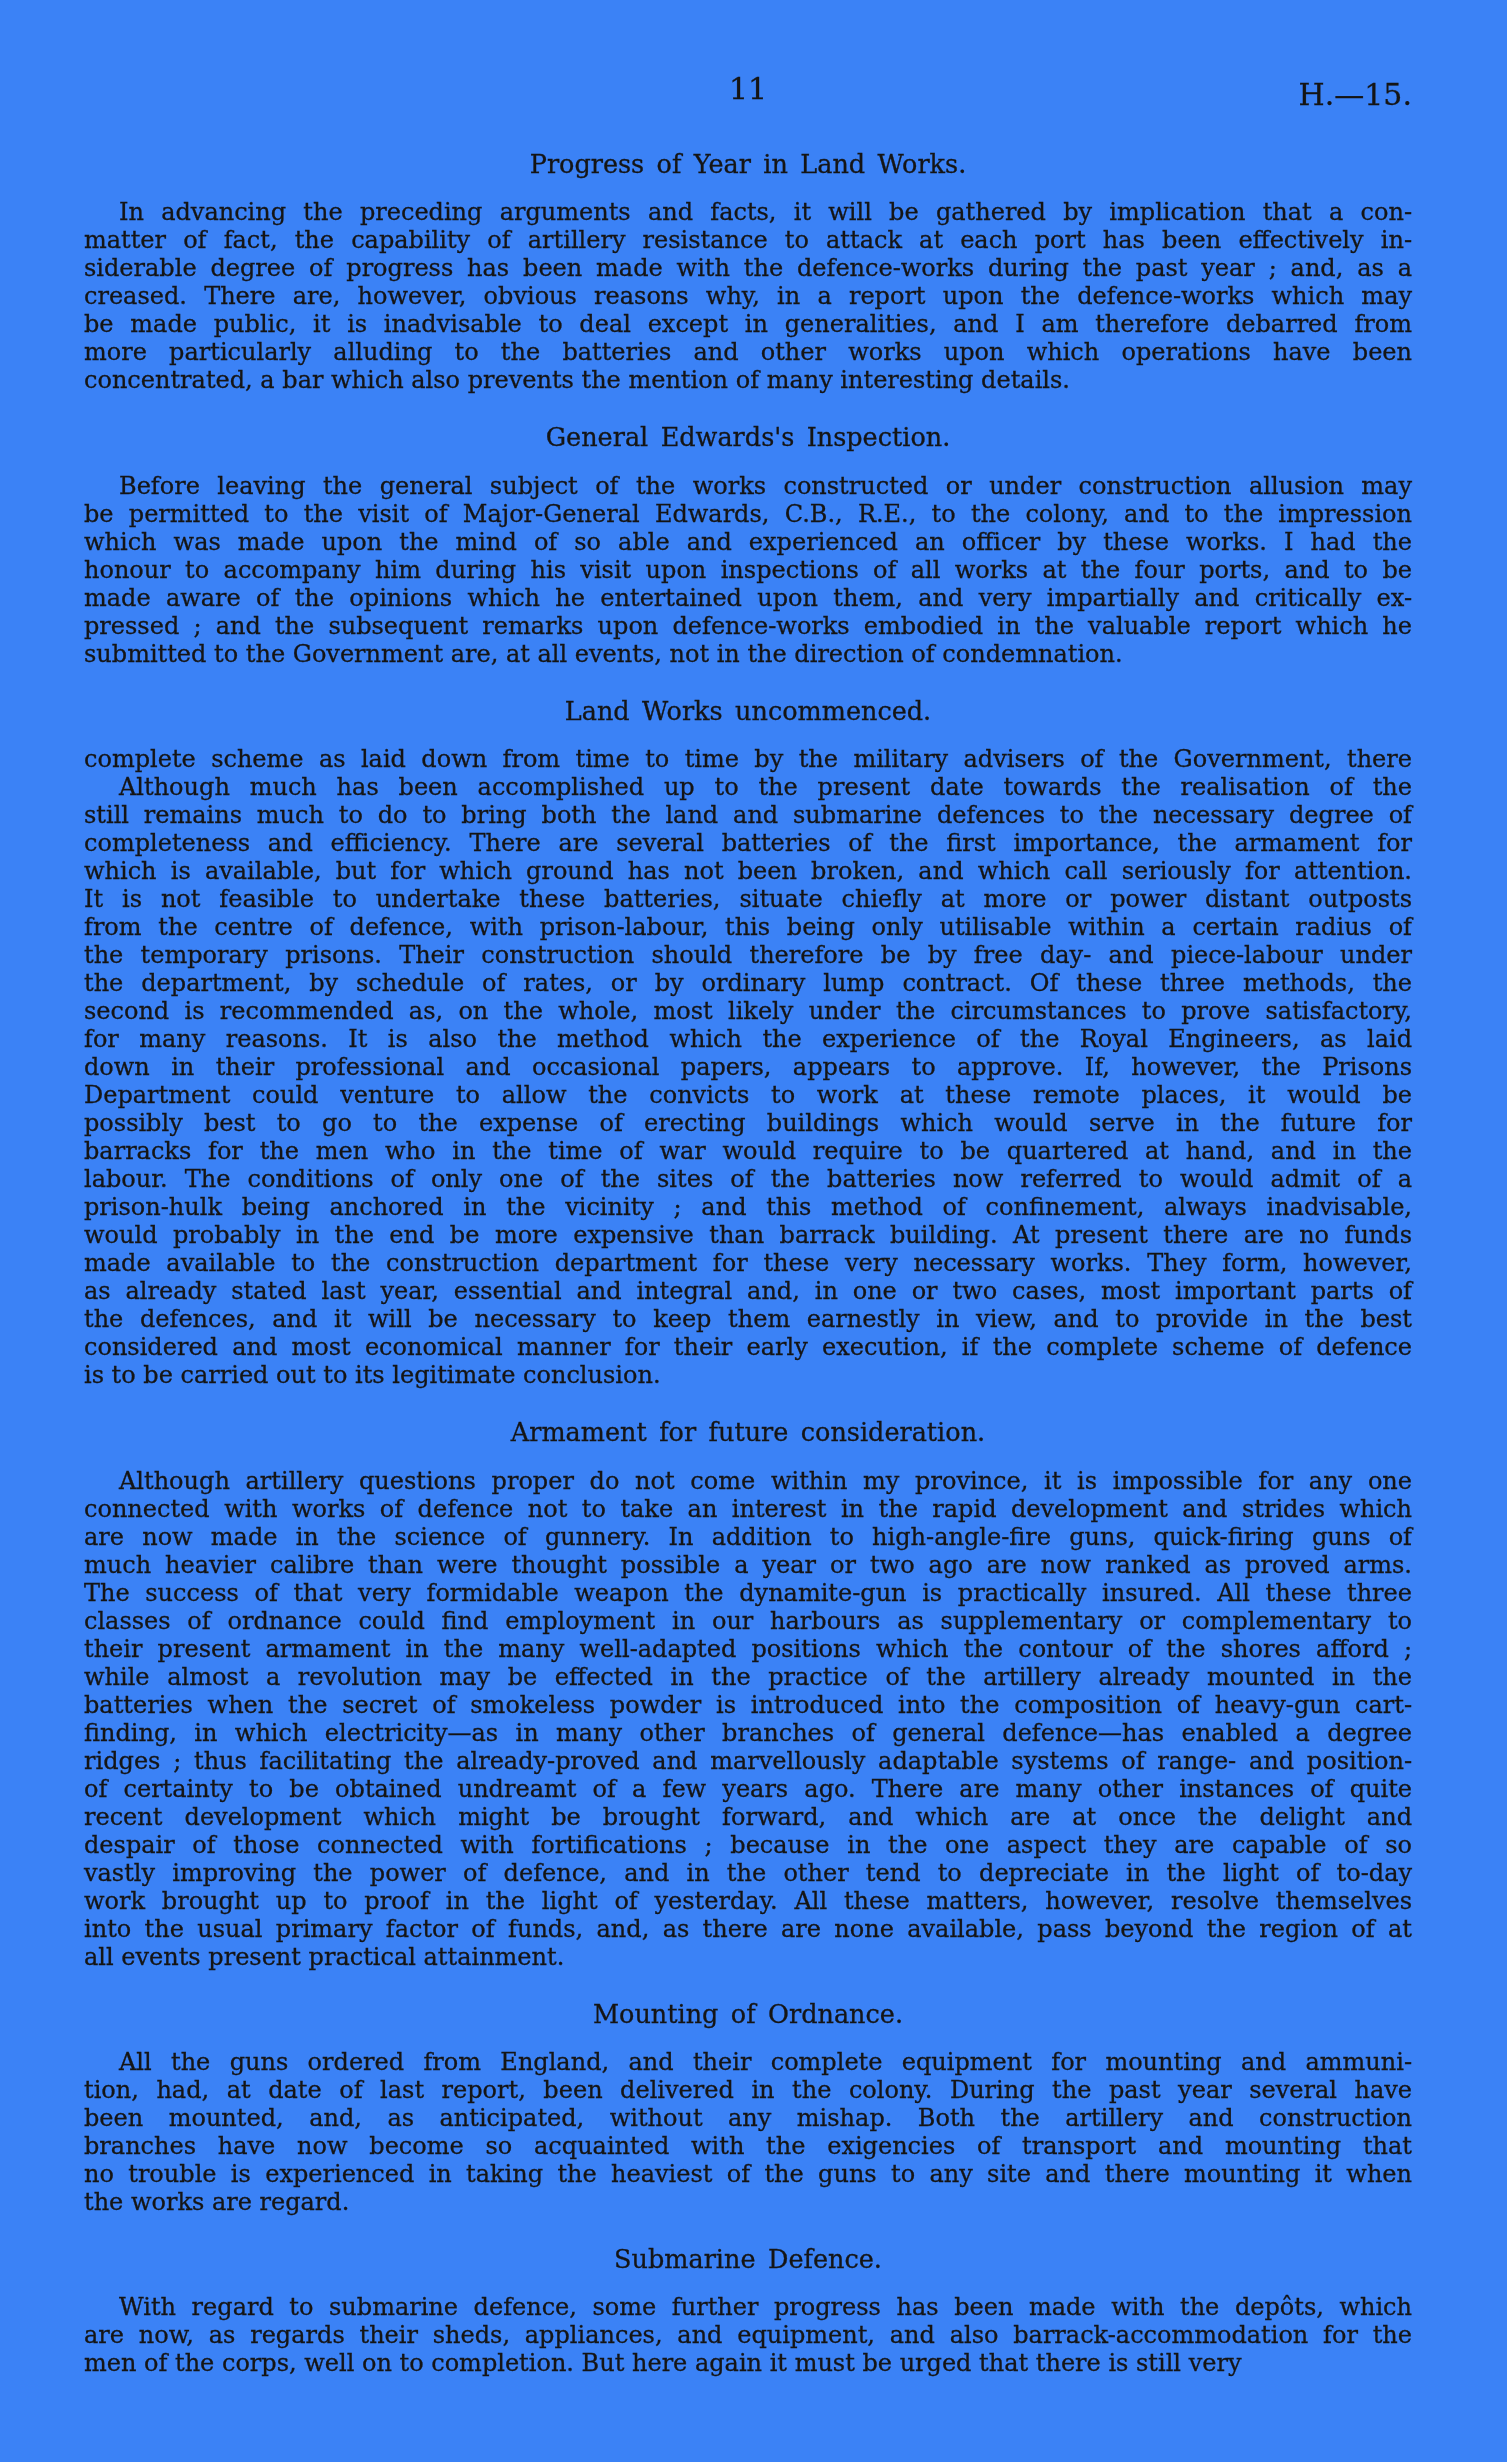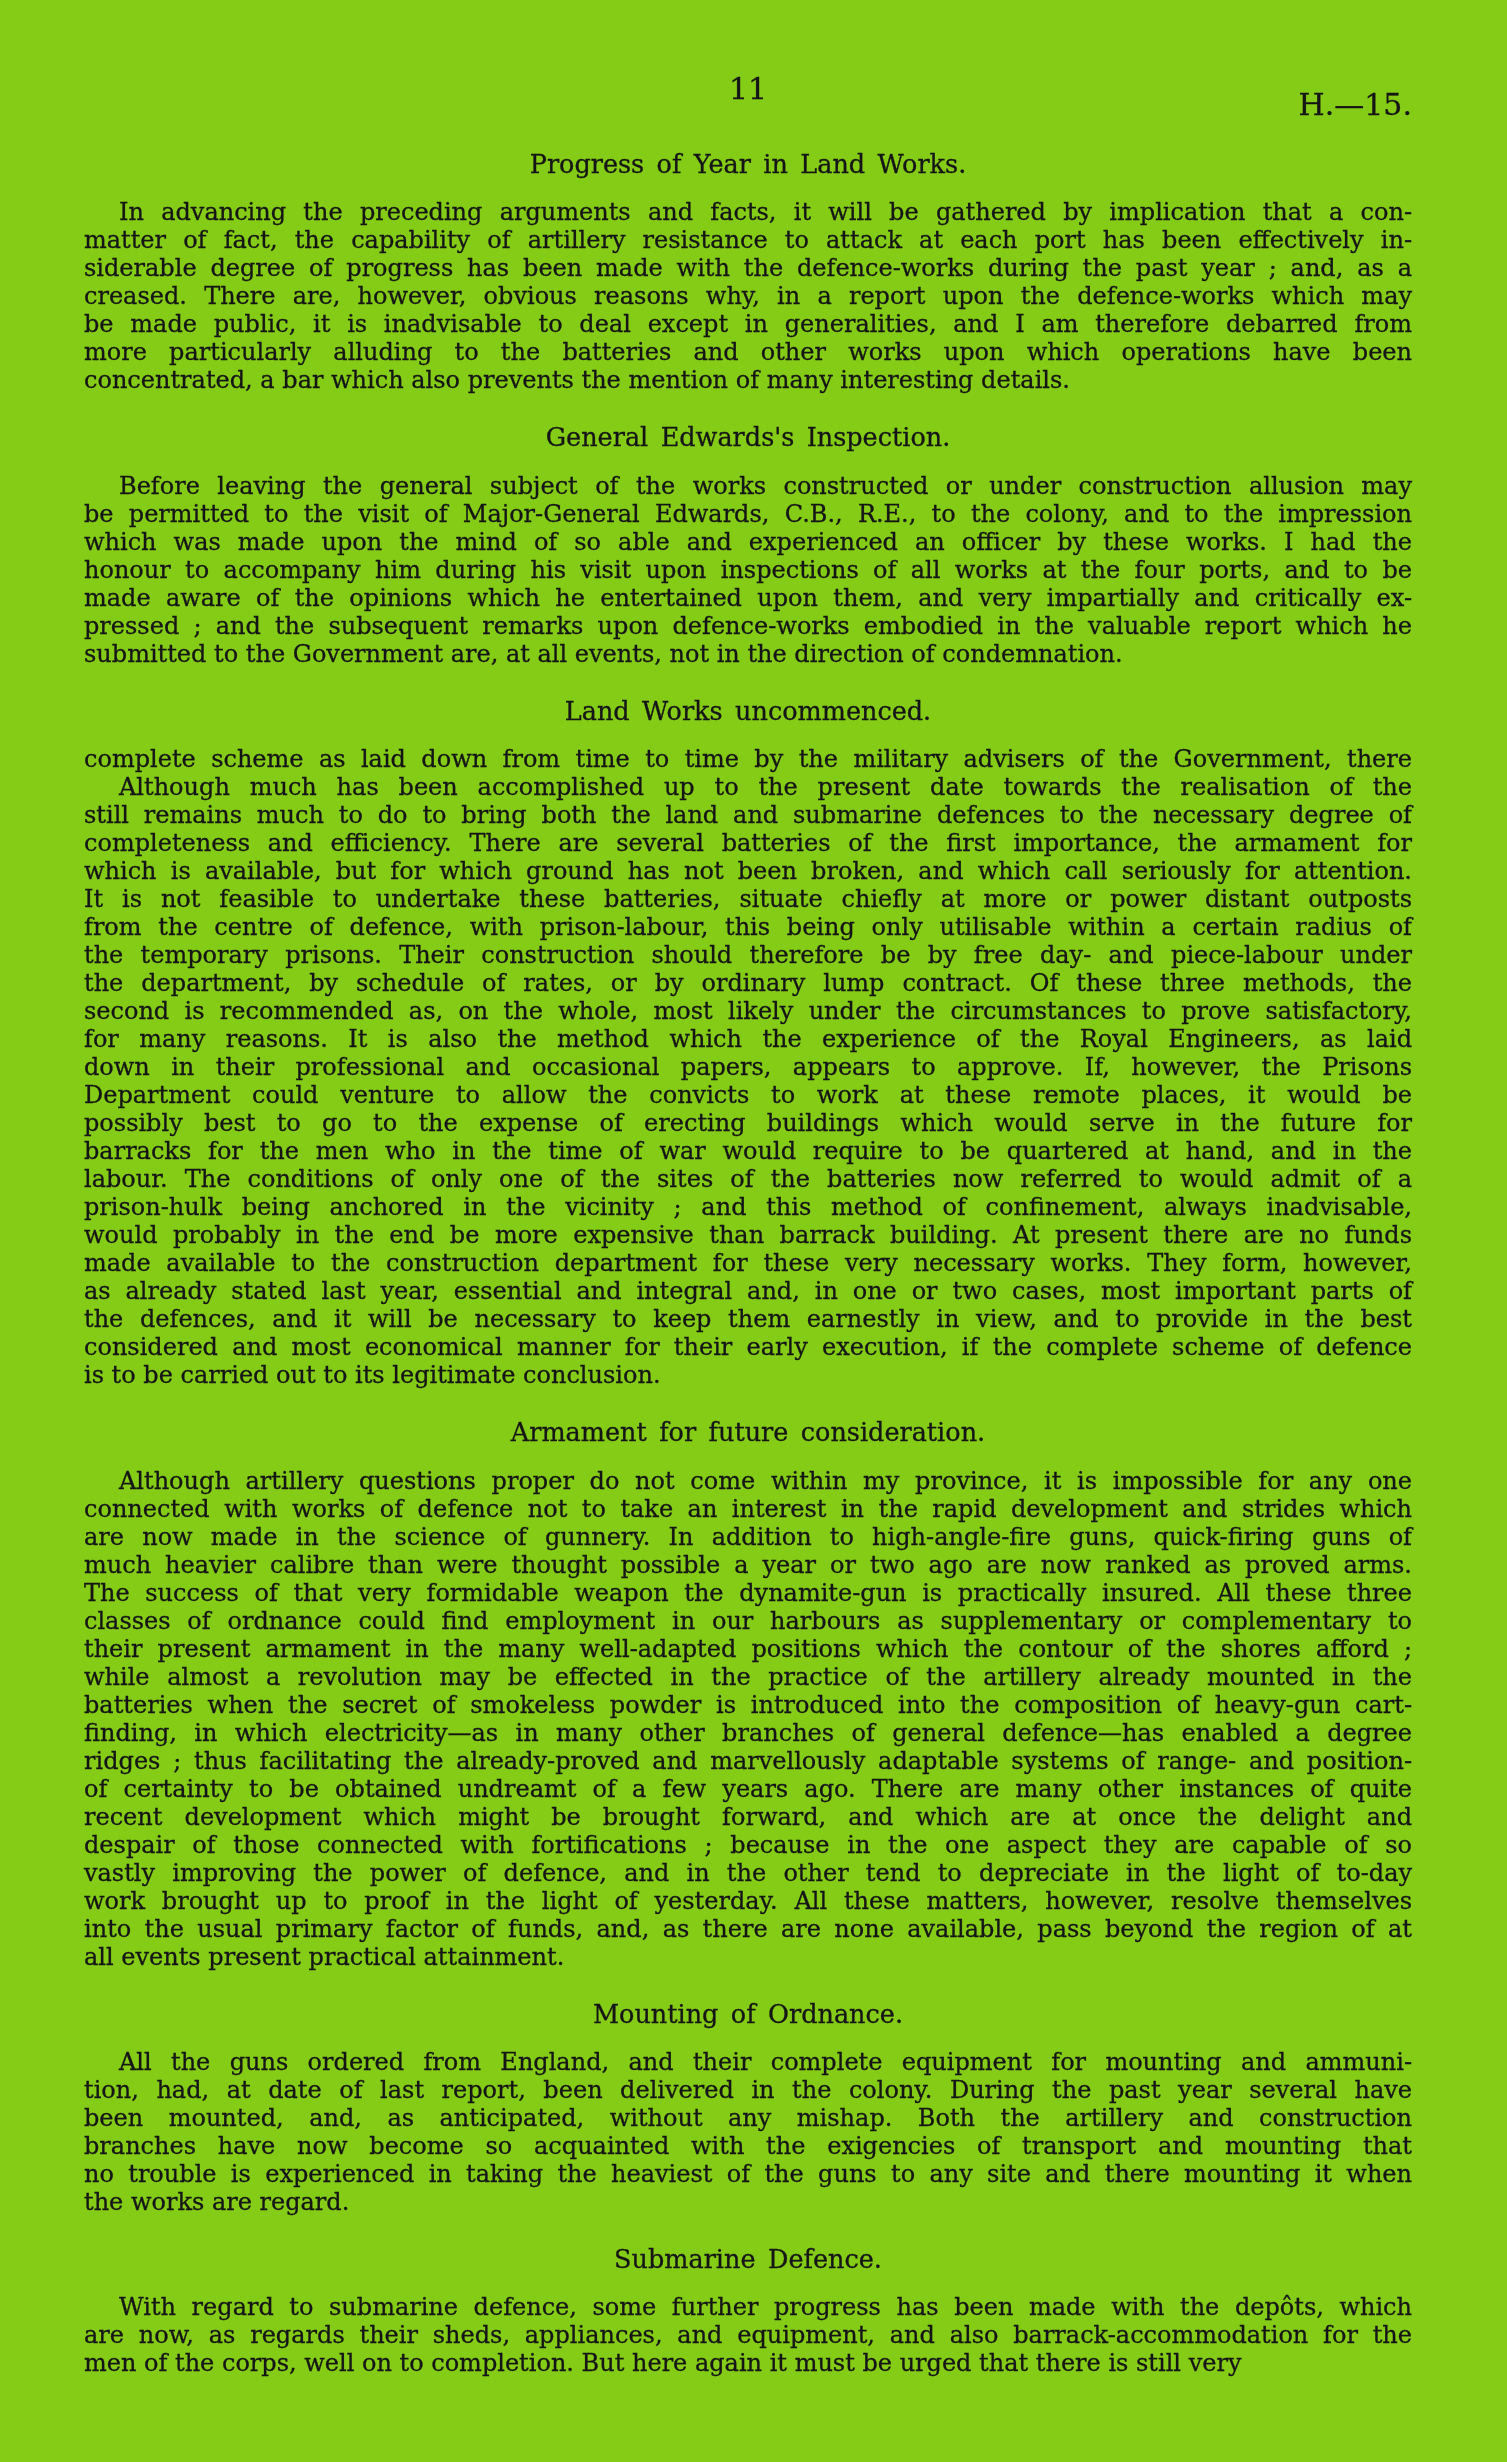--- a/index.html
+++ b/index.html
@@ -4,21 +4,21 @@
 <style>
   html, body {
     margin: 0;
     padding: 0;
     background: #ffffff;
   }
   .page {
     position: relative;
     width: 1508px;
     height: 2462px;
-    background: #84cc16;
+    background: #3b82f6;
     color: #151515;
     font-family: "DejaVu Serif", "Liberation Serif", serif;
     overflow: hidden;
     -webkit-text-stroke: 0.3px #151515;
   }
   .page-header {
     position: absolute;
     top: 71px;
     left: 84px;
     right: 96px;
@@ -27,21 +27,21 @@
     line-height: 35px;
   }
   .page-number {
     position: absolute;
     left: 50%;
     transform: translateX(-50%);
   }
   .doc-ref {
     position: absolute;
     right: 0;
-    top: 16px;
+    top: 6px;
   }
   .content {
     position: absolute;
     top: 121px;
     left: 84px;
     right: 96px;
   }
   .heading {
     font-weight: normal;
     text-align: center;

